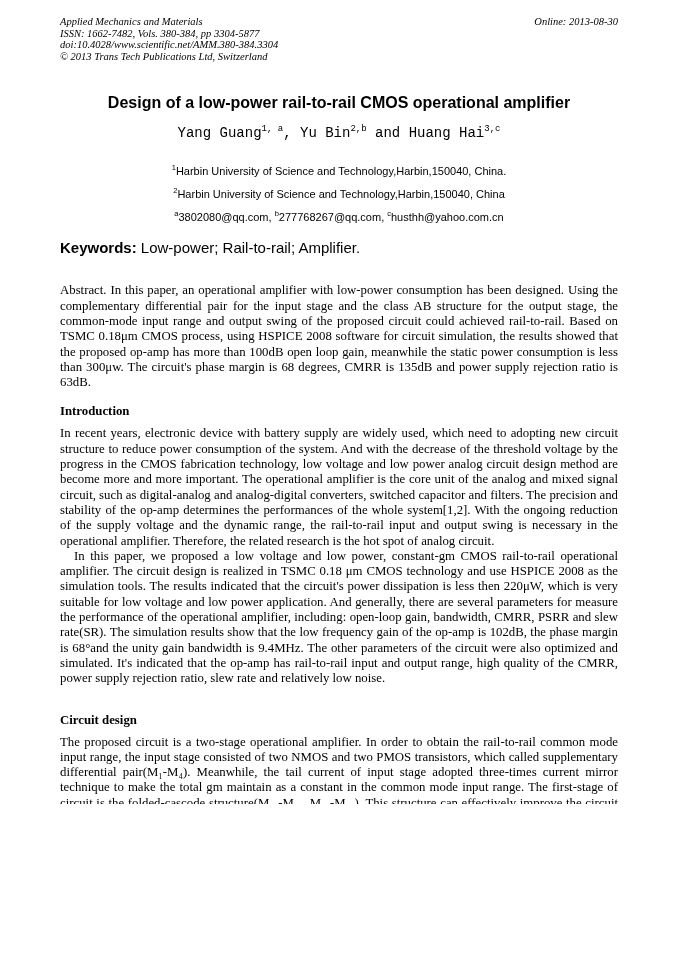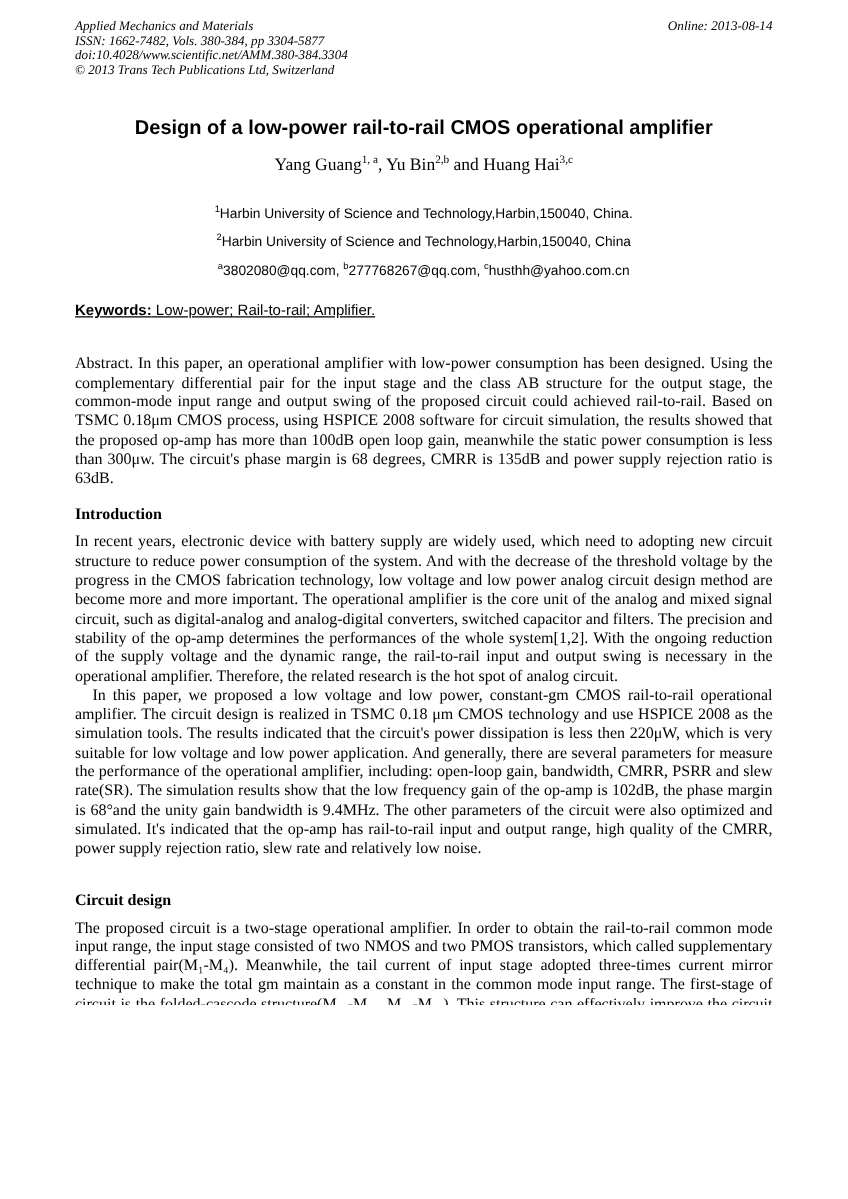--- a/index.html
+++ b/index.html
@@ -28,41 +28,40 @@
   }
   
   .title {
     font-family: "Liberation Sans", "DejaVu Sans", sans-serif;
     font-size: 16px;
     font-weight: bold;
     text-align: center;
     margin: 32px 0 0 0;
   }
   .authors {
-    font-family: Liberation Serif, serif;
+    font-family: Liberation Mono, monospace;
     font-size: 14px;
     text-align: center;
     margin-top: 13px;
   }
   .authors sup { font-size: 9px; line-height: 0; }
   .affil-block { margin-top: 19px; }
   .affil-line, .email-line {
     font-family: "Liberation Sans", "DejaVu Sans", sans-serif;
     font-size: 11px;
     line-height: 23px;
     text-align: center;
   }
   .affil-line sup, .email-line sup { font-size: 7.5px; line-height: 0; }
   
   .keywords {
     font-family: "Liberation Sans", "DejaVu Sans", sans-serif;
-    font-size: 12px;
+    font-size: 15px;
     line-height: 14px;
     margin-top: 12px;
-    text-decoration: underline;
   }
   .keywords .kw-label { font-weight: bold; }
   
   .body-text {
     font-family: "Liberation Serif", "DejaVu Serif", serif;
     font-size: 12.8px;
     line-height: 15.3px;
     text-align: justify;
     margin: 0;
   }
@@ -80,21 +79,21 @@
 </head>
 <body>
 
 <div class="page">
 
   <div class="jheader">
     <div>Applied Mechanics and Materials</div>
     <div>ISSN: 1662-7482, Vols. 380-384, pp 3304-5877</div>
     <div>doi:10.4028/www.scientific.net/AMM.380-384.3304</div>
     <div>© 2013 Trans Tech Publications Ltd, Switzerland</div>
-    <div class="online-date">Online: 2013-08-14</div>
+    <div class="online-date">Online: 2013-08-30</div>
   </div>
 
   <h1 class="title">Design of a low-power rail-to-rail CMOS operational amplifier</h1>
 
   <div class="authors"><span>Yang Guang</span><sup>1, a</sup><span>, </span><span>Yu Bin</span><sup>2,b</sup><span> and </span><span>Huang Hai</span><sup>3,c</sup></div>
 
   <div class="affil-block">
     <div class="affil-line"><sup>1</sup><span>Harbin University of Science and Technology,Harbin,150040, China.</span></div>
     <div class="affil-line"><sup>2</sup><span>Harbin University of Science and Technology,Harbin,150040, China</span></div>
     <div class="email-line"><sup>a</sup><span>3802080@qq.com, </span><sup>b</sup><span>277768267@qq.com, </span><sup>c</sup><span>husthh@yahoo.com.cn</span></div>

